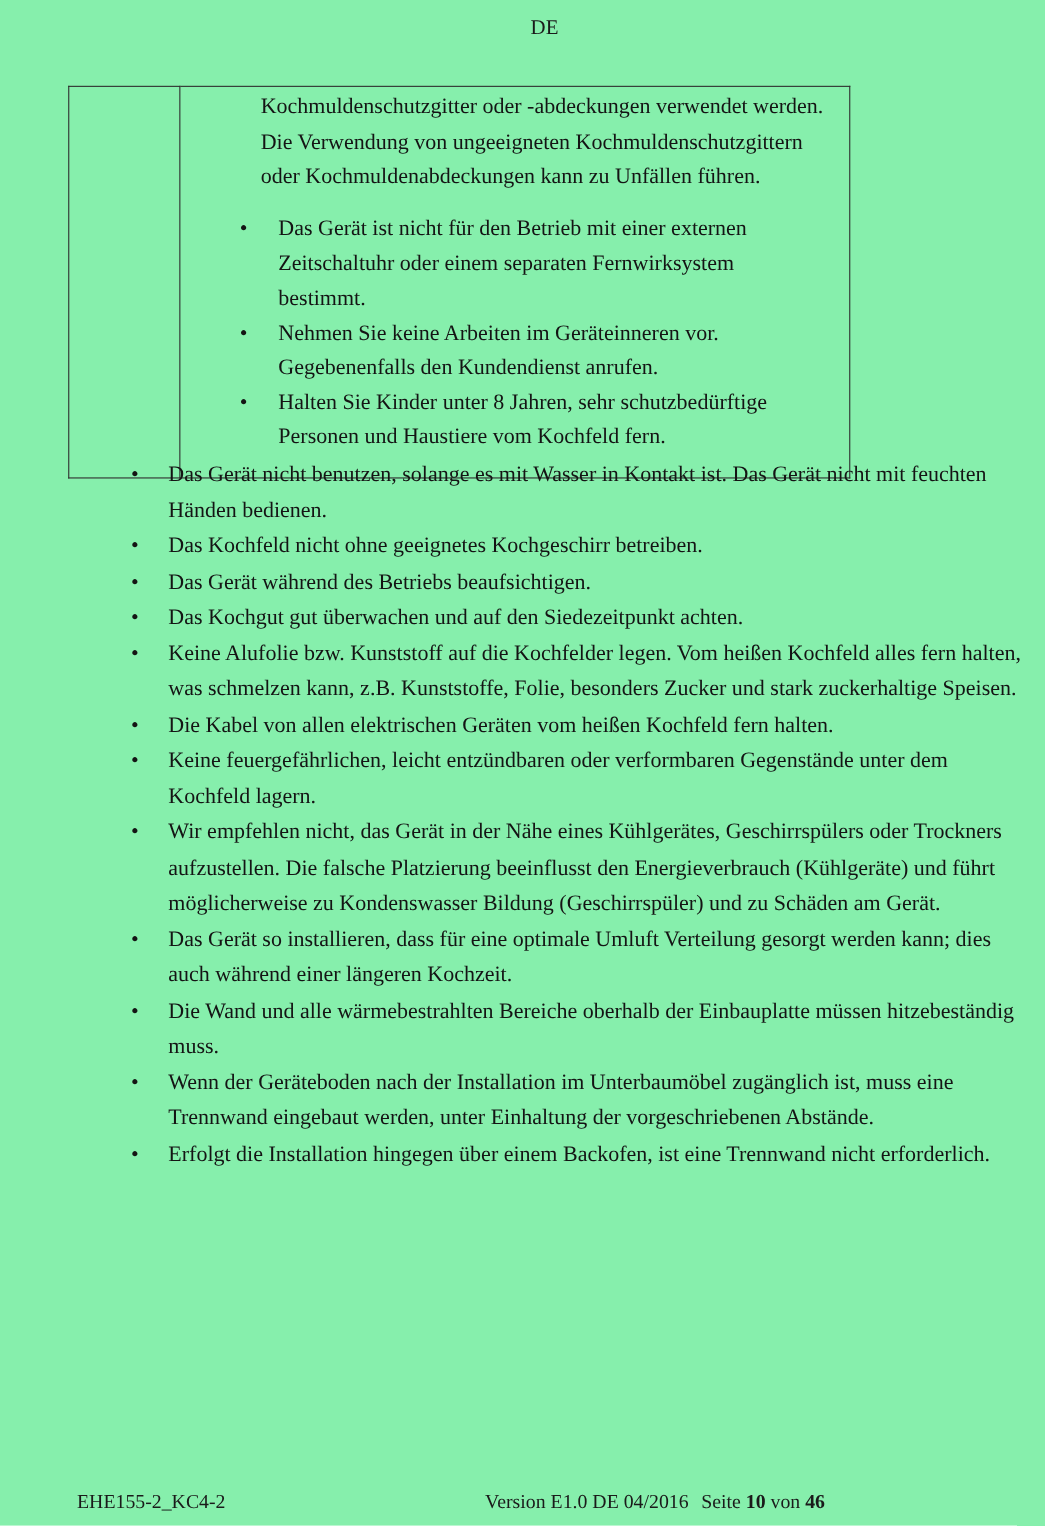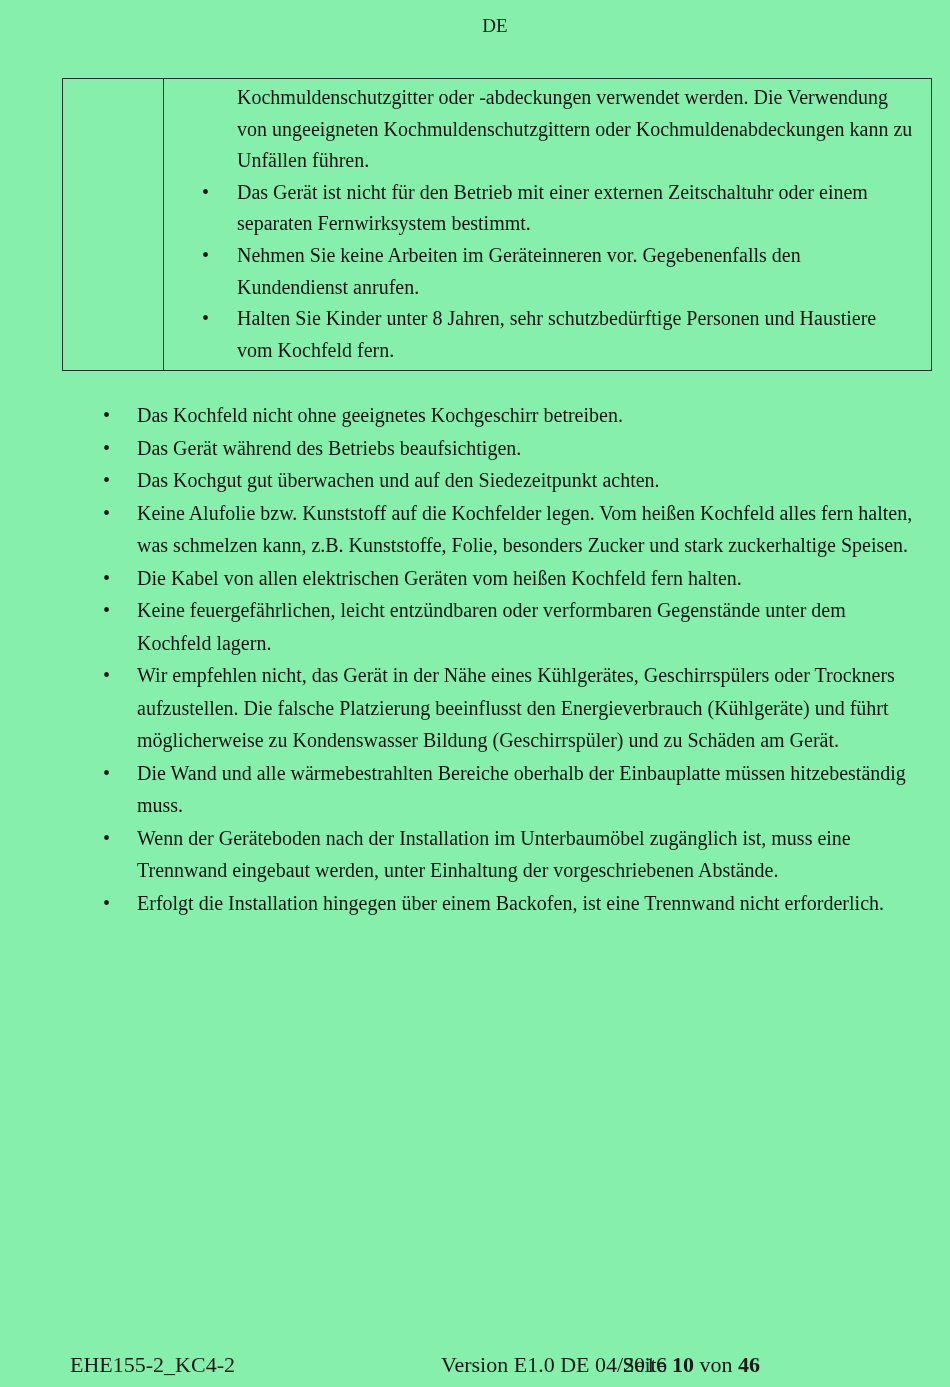--- a/index.html
+++ b/index.html
@@ -23,42 +23,42 @@
     text-align: center;
     font-size: 19px;
     line-height: 23px;
     color: #1a1a1a;
   }
   
   .warning-table {
     position: absolute;
     left: 62px;
     top: 78px;
-    width: 870px;
+    width: 711px;
     border-collapse: collapse;
     table-layout: fixed;
     border-radius: 21px;
   }
   .warning-table td {
     border: 1.5px solid #2e2e2e;
     vertical-align: top;
     padding: 0;
   }
   .warning-table td.icon-cell {
     width: 100px;
   }
   .warning-table td.content-cell {
     padding: 3px 16px 4px 0;
     line-height: 31.6px;
   }
   .cont-text {
     padding-left: 73px;
   }
   ul.bullet-list {
-    margin: 0;
+    margin: 16px;
     padding: 0;
     list-style: none;
   }
   .warning-table ul.bullet-list li {
     position: relative;
     padding-left: 73px;
   }
   .warning-table ul.bullet-list li::before {
     content: "\2022";
     position: absolute;
@@ -83,35 +83,35 @@
     left: 103px;
     top: 0;
   }
   
   .footer {
     position: absolute;
     left: 0;
     top: 1354px;
     width: 818px;
     height: 24px;
-    font-size: 22px;
+    font-size: 18px;
     line-height: 22px;
     color: #1a1a1a;
   }
   .footer .doc-code {
     position: absolute;
     left: 70px;
   }
   .footer .version {
     position: absolute;
     left: 441px;
   }
   .footer .page-indicator {
     position: absolute;
-    right: 58px;
+    right: 68px;
   }
   .footer b {
     font-weight: bold;
   }
 </style>
 </head>
 <body>
 
 <div class="page">
 
@@ -127,27 +127,29 @@
               <li>Das Gerät ist nicht für den Betrieb mit einer externen Zeitschaltuhr oder einem separaten Fernwirksystem bestimmt.</li>
               <li>Nehmen Sie keine Arbeiten im Geräteinneren vor. Gegebenenfalls den Kundendienst anrufen.</li>
               <li>Halten Sie Kinder unter 8 Jahren, sehr schutzbedürftige Personen und Haustiere vom Kochfeld fern.</li>
             </ul>
       </td>
     </tr>
   </tbody>
     </table>
 
   <ul class="bullet-list main-list">
+      <li>Das Gerät nicht benutzen, solange es mit Wasser in Kontakt ist. Das Gerät nicht mit feuchten Händen bedienen.</li>
       <li>Das Kochfeld nicht ohne geeignetes Kochgeschirr betreiben.</li>
       <li>Das Gerät während des Betriebs beaufsichtigen.</li>
       <li>Das Kochgut gut überwachen und auf den Siedezeitpunkt achten.</li>
       <li>Keine Alufolie bzw. Kunststoff auf die Kochfelder legen. Vom heißen Kochfeld alles fern halten, was schmelzen kann, z.B. Kunststoffe, Folie, besonders Zucker und stark zuckerhaltige Speisen.</li>
       <li>Die Kabel von allen elektrischen Geräten vom heißen Kochfeld fern halten.</li>
       <li>Keine feuergefährlichen, leicht entzündbaren oder verformbaren Gegenstände unter dem Kochfeld lagern.</li>
       <li>Wir empfehlen nicht, das Gerät in der Nähe eines Kühlgerätes, Geschirrspülers oder Trockners aufzustellen. Die falsche Platzierung beeinflusst den Energieverbrauch (Kühlgeräte) und führt möglicherweise zu Kondenswasser Bildung (Geschirrspüler) und zu Schäden am Gerät.</li>
+      <li>Das Gerät so installieren, dass für eine optimale Umluft Verteilung gesorgt werden kann; dies auch während einer längeren Kochzeit.</li>
       <li>Die Wand und alle wärmebestrahlten Bereiche oberhalb der Einbauplatte müssen hitzebeständig muss.</li>
       <li>Wenn der Geräteboden nach der Installation im Unterbaumöbel zugänglich ist, muss eine Trennwand eingebaut werden, unter Einhaltung der vorgeschriebenen Abstände.</li>
       <li>Erfolgt die Installation hingegen über einem Backofen, ist eine Trennwand nicht erforderlich.</li>
     </ul>
 
   <div class="footer">
     <span class="doc-code">EHE155-2_KC4-2</span>
     <span class="version">Version E1.0 DE 04/2016</span>
     <span class="page-indicator"><span>Seite</span> <b>10</b> <span>von</span> <b>46</b></span>
   </div>

